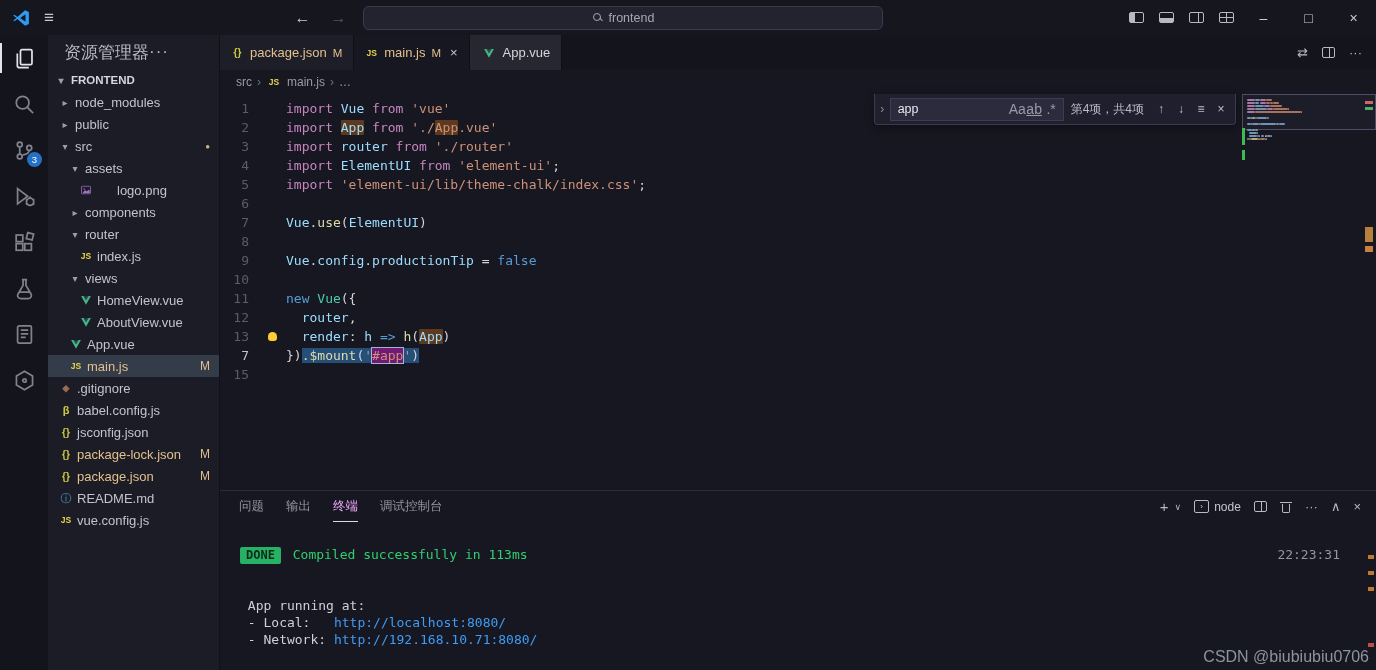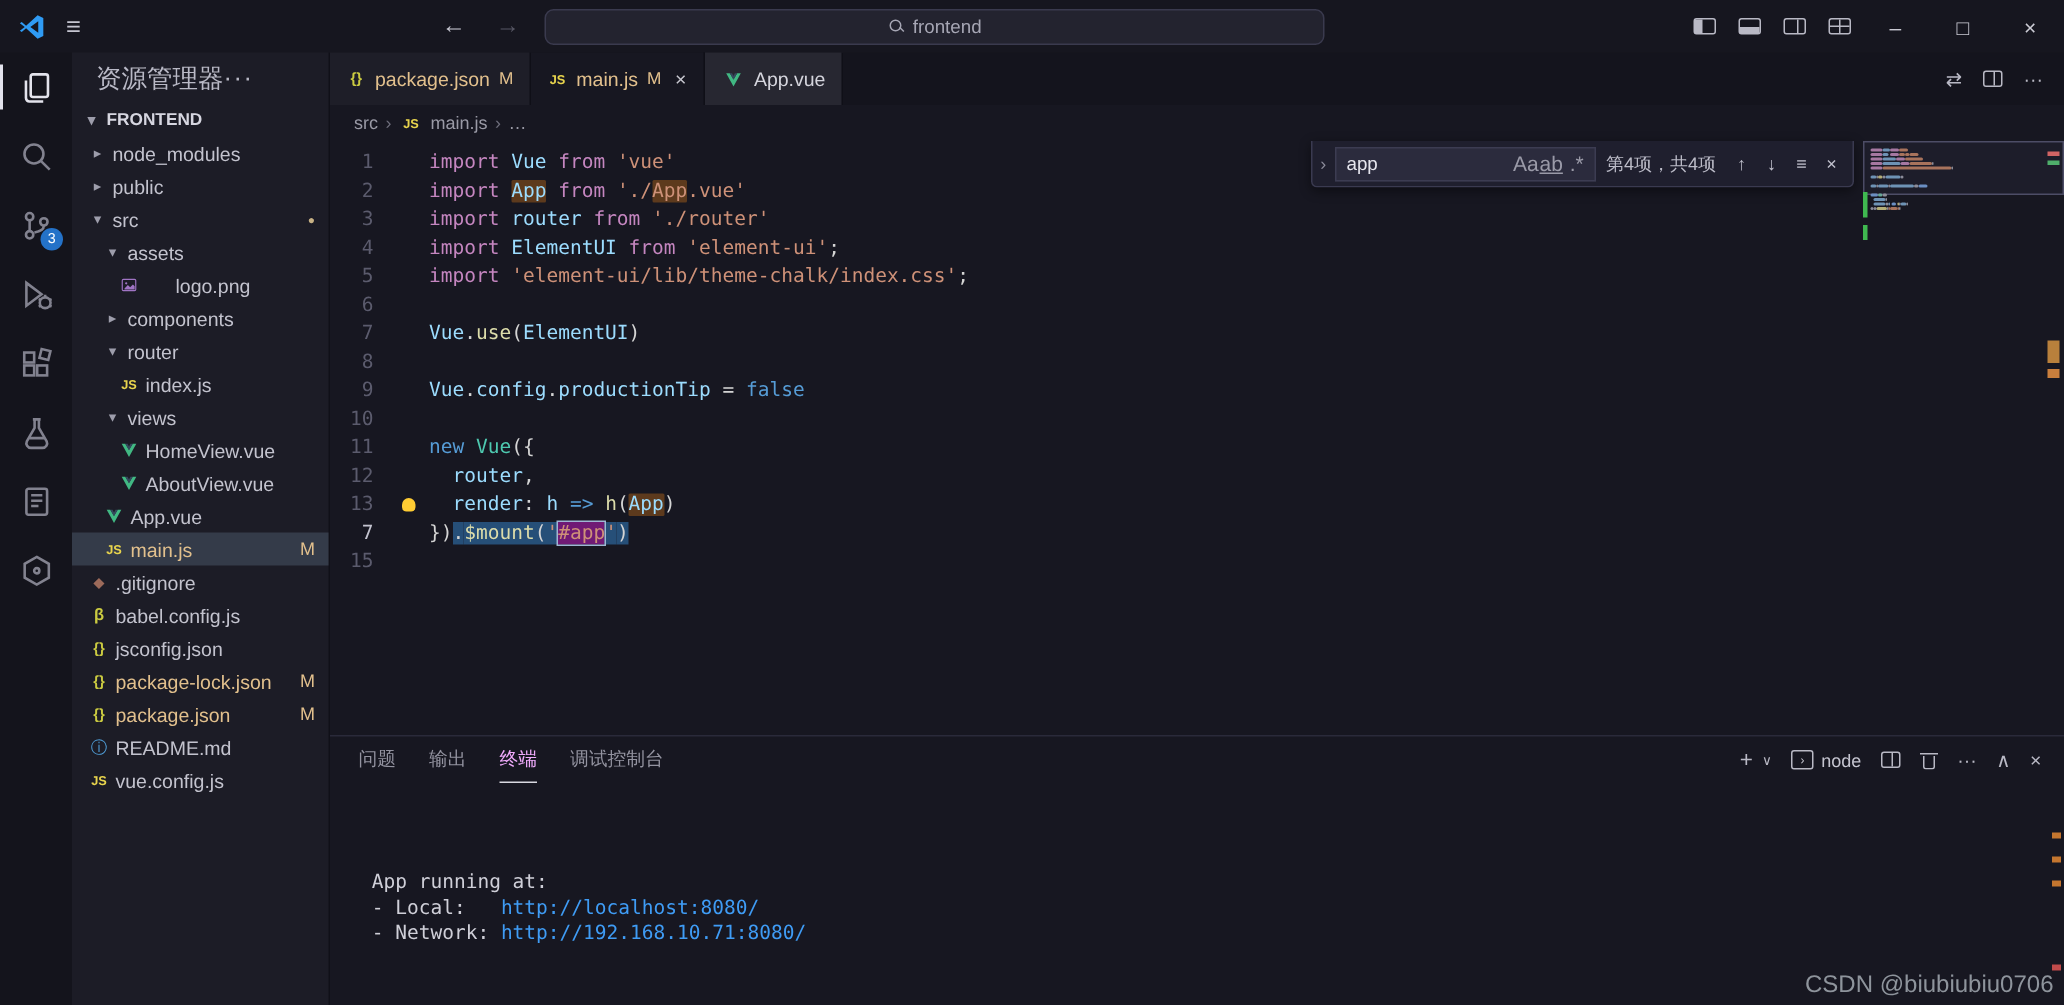--- a/index.html
+++ b/index.html
@@ -580,20 +580,21 @@
             <span>node</span>
           </span>
           <span class="split-ic"></span>
           <span class="trash"></span>
           <span class="pa-txt">···</span>
           <span class="pa-txt">∧</span>
           <span class="pa-txt">×</span>
         </div>
       </div>
       <div id="terminal">
+          <div class="tl"><span class="t-badge">DONE</span><span class="t-green"> Compiled successfully in 113ms</span><span class="t-time">22:23:31</span></div>
           <div class="tl"></div>
           <div class="tl"></div>
           <div class="tl"><span class="t-plain"> App running at:</span></div>
           <div class="tl"><span class="t-plain"> - Local:   </span><span class="t-link">http://localhost:</span><span class="t-linkb">8080/</span></div>
           <div class="tl"><span class="t-plain"> - Network: </span><span class="t-link">http://192.168.10.71:</span><span class="t-linkb">8080/</span></div>
         </div>
       <div class="term-mark" style="top:64px;background:#c4762f"></div>
       <div class="term-mark" style="top:80px;background:#c4762f"></div>
       <div class="term-mark" style="top:96px;background:#c4762f"></div>
       <div class="term-mark" style="top:152px;background:#c14b4b"></div>

